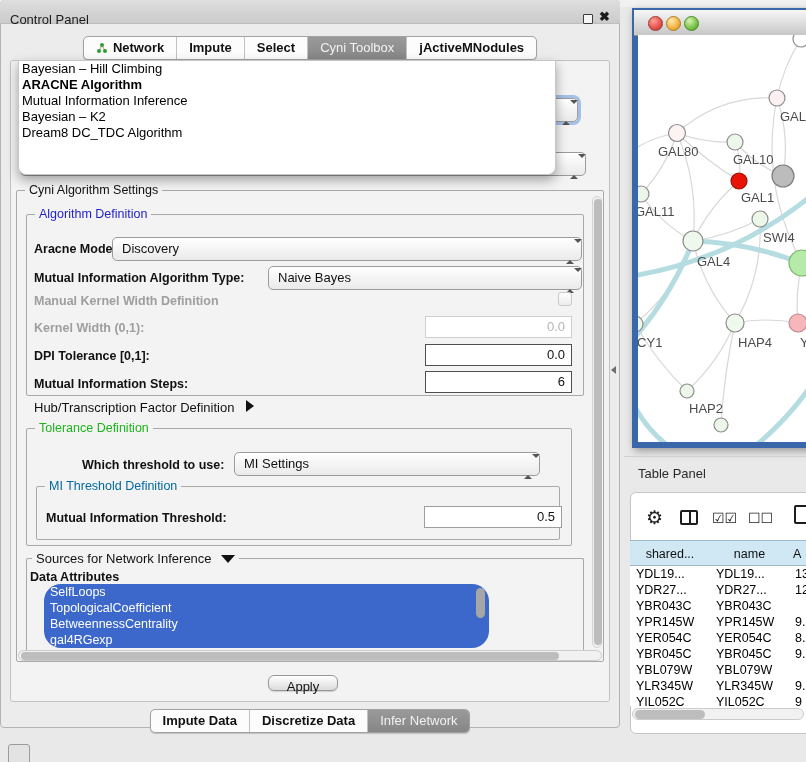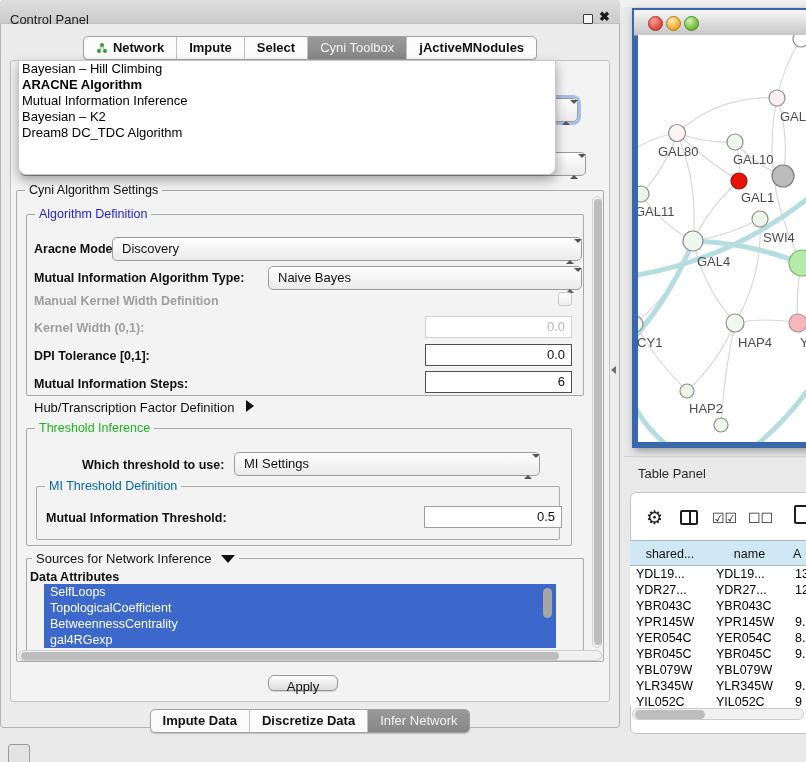--- a/index.html
+++ b/index.html
@@ -56,21 +56,21 @@
   .field.soft{border-color:#9e9e9e;}
   .field.dis{border-color:#cfcfcf;color:#b7b7b7;}
   .chk{position:absolute;width:14px;height:14px;border:1px solid #c9c9c9;border-radius:3px;
        background:linear-gradient(#fdfdfd,#ededed);}
 
   .tri-right{width:0;height:0;border-top:6px solid transparent;border-bottom:6px solid transparent;
              border-left:8px solid #111;display:inline-block;}
   .tri-downb{width:0;height:0;border-left:7px solid transparent;border-right:7px solid transparent;
              border-top:8px solid #111;display:inline-block;}
 
-  .attr-list{left:44px;top:584px;width:512px;height:64px;background:#3c68cb;overflow:hidden;}
+  .attr-list{left:44px;top:584px;width:445px;height:64px;background:#3c68cb;overflow:hidden;border-radius:17px;}
   .attr-item{height:16px;line-height:16px;color:#fff;font-size:12.5px;padding-left:6px;white-space:nowrap;}
   .attr-sb{position:absolute;right:4px;top:4px;width:9px;height:30px;background:#a6a6a6;border-radius:5px;}
 
   .sb-h{background:#f1f1f1;border:1px solid #cccccc;border-radius:7px;}
   .sb-h .thumb{position:absolute;top:1px;height:8px;background:#bdbdbd;border-radius:5px;}
   .sb-v{background:#efefef;border:1px solid #d4d4d4;border-radius:6px;}
   .sb-v .thumb{position:absolute;left:1px;width:8px;background:#bdbdbd;border-radius:5px;}
 
   .btn{position:absolute;border:1px solid #979797;border-radius:6px;background:linear-gradient(#ffffff,#dcdcdc);
        font-size:13px;text-align:center;box-shadow:0 1px 1px rgba(0,0,0,.15);}
@@ -193,21 +193,21 @@
 <div class="abs field" style="left:425px;top:344px;width:147px;">0.0</div>
 <div class="abs lbl" style="left:34px;top:377px;">Mutual Information Steps:</div>
 <div class="abs field" style="left:425px;top:371px;width:147px;">6</div>
 
 <div class="abs" style="left:34px;top:400px;font-size:13px;color:#111;">
   <span>Hub/Transcription Factor Definition</span>
   <span class="tri-right" style="margin-left:8px;"></span>
 </div>
 
 <div class="abs grp" style="left:26px;top:428px;width:546px;height:118px;">
-  <span class="gtitle" style="color:#1db31d;">Threshold Inference</span>
+  <span class="gtitle" style="color:#1db31d;">Tolerance Definition</span>
 </div>
 <div class="abs lbl" style="left:82px;top:458px;">Which threshold to use:</div>
 <div class="abs combo" style="left:234px;top:452px;width:306px;">
   <span class="val">MI Settings</span>
   <span class="spin"><span class="tri-u"></span><span class="tri-d"></span></span>
 </div>
 <div class="abs grp" style="left:36px;top:486px;width:524px;height:54px;">
   <span class="gtitle" style="color:#0369a1;background:#f3f3f3;">MI Threshold Definition</span>
 </div>
 <div class="abs lbl" style="left:46px;top:511px;">Mutual Information Threshold:</div>

